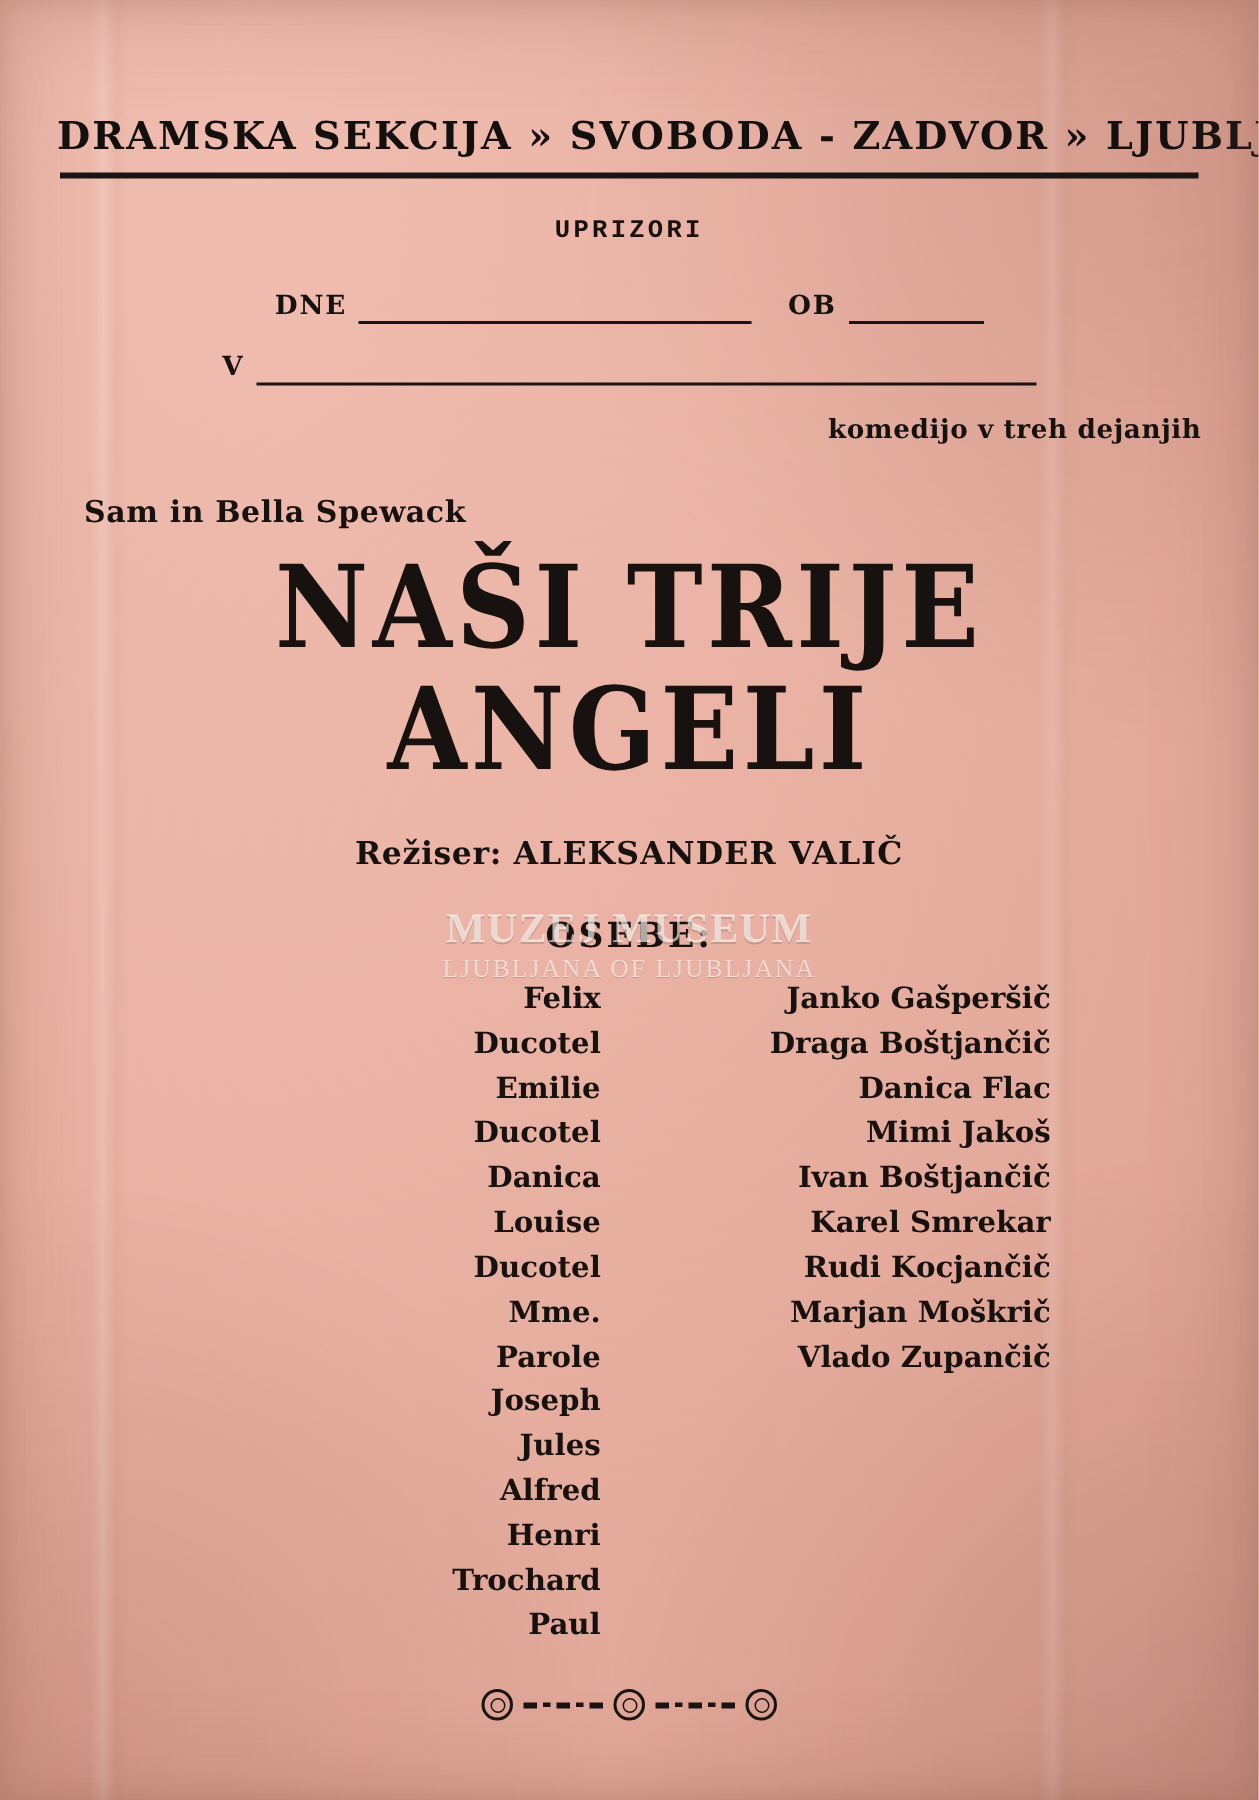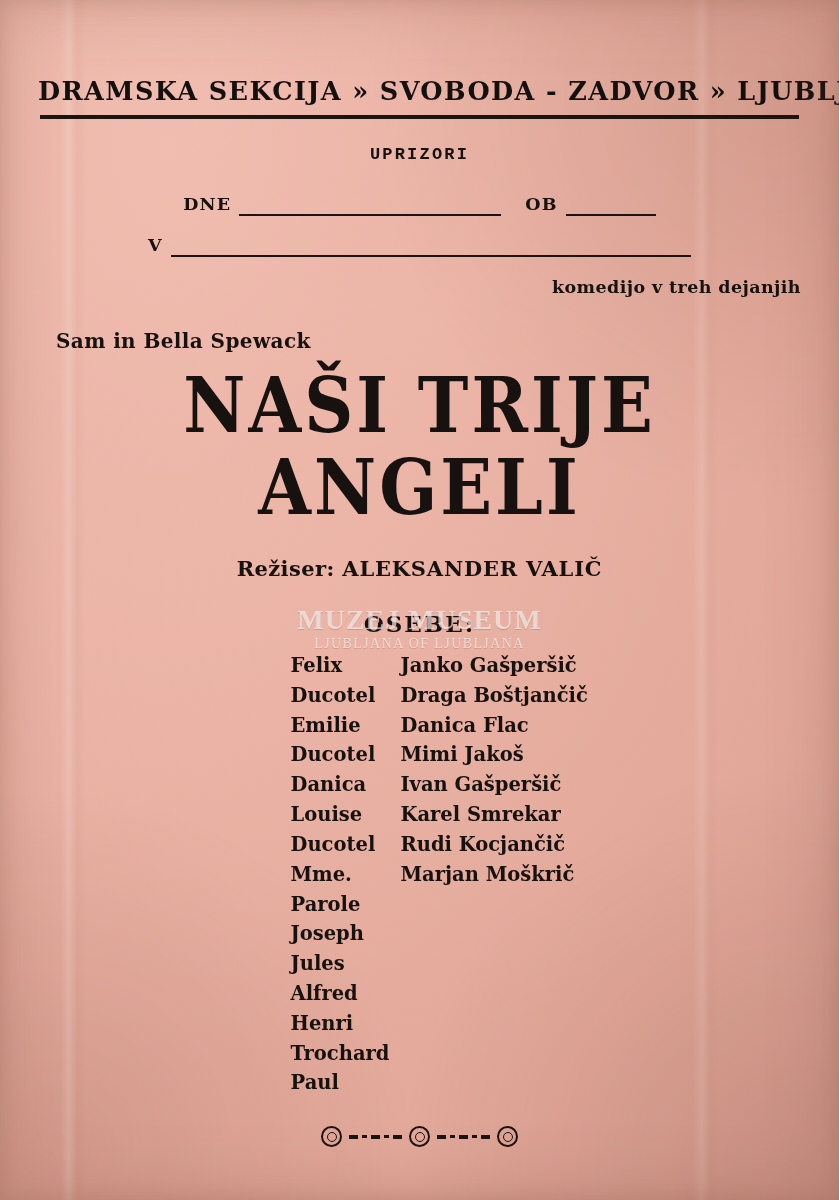--- a/index.html
+++ b/index.html
@@ -165,20 +165,21 @@
     font-family: "DejaVu Serif", serif;
     font-weight: bold;
     font-size: 23px;
     letter-spacing: 2px;
   }
 
   .cast {
     margin-top: 14px;
     display: flex;
     justify-content: center;
+    text-align: right;
   }
   .cast-col {
     font-family: "DejaVu Serif", serif;
     font-weight: bold;
     font-size: 19.5px;
     line-height: 1.53;
   }
   .cast-col.roles { width: 262px; padding-left: 152px; box-sizing: border-box; }
   .cast-col.actors { width: 300px; }
 
@@ -233,21 +234,21 @@
     font-weight: bold;
     letter-spacing: 1px;
   }
   .watermark .wm2 {
     font-size: 28px;
     font-weight: bold;
     letter-spacing: 1px;
     margin-top: 2px;
   }
   .watermark .wm3 {
-    font-size: 14px;
+    font-size: 17px;
     letter-spacing: 1.4px;
     margin-top: 3px;
   }
 </style>
 </head>
 <body>
 
 <div class="poster">
   <div class="grain"></div>
   <div class="crease c1"></div>
@@ -296,24 +297,25 @@
         <div>Jules</div>
         <div>Alfred</div>
         <div>Henri Trochard</div>
         <div>Paul</div>
       </div>
       <div class="cast-col actors">
         <div>Janko Gašperšič</div>
         <div>Draga Boštjančič</div>
         <div>Danica Flac</div>
         <div>Mimi Jakoš</div>
-        <div>Ivan Gašperšič</div>
+        <div>Ivan Boštjančič</div>
         <div>Karel Smrekar</div>
         <div>Rudi Kocjančič</div>
         <div>Marjan Moškrič</div>
+        <div>Vlado Zupančič</div>
       </div>
     </div>
 
     <div class="ornament">
       <span class="ring"></span>
       <span class="dashes">
         <i></i>
           <i class="sm"></i>
           <i></i>
           <i class="sm"></i>

